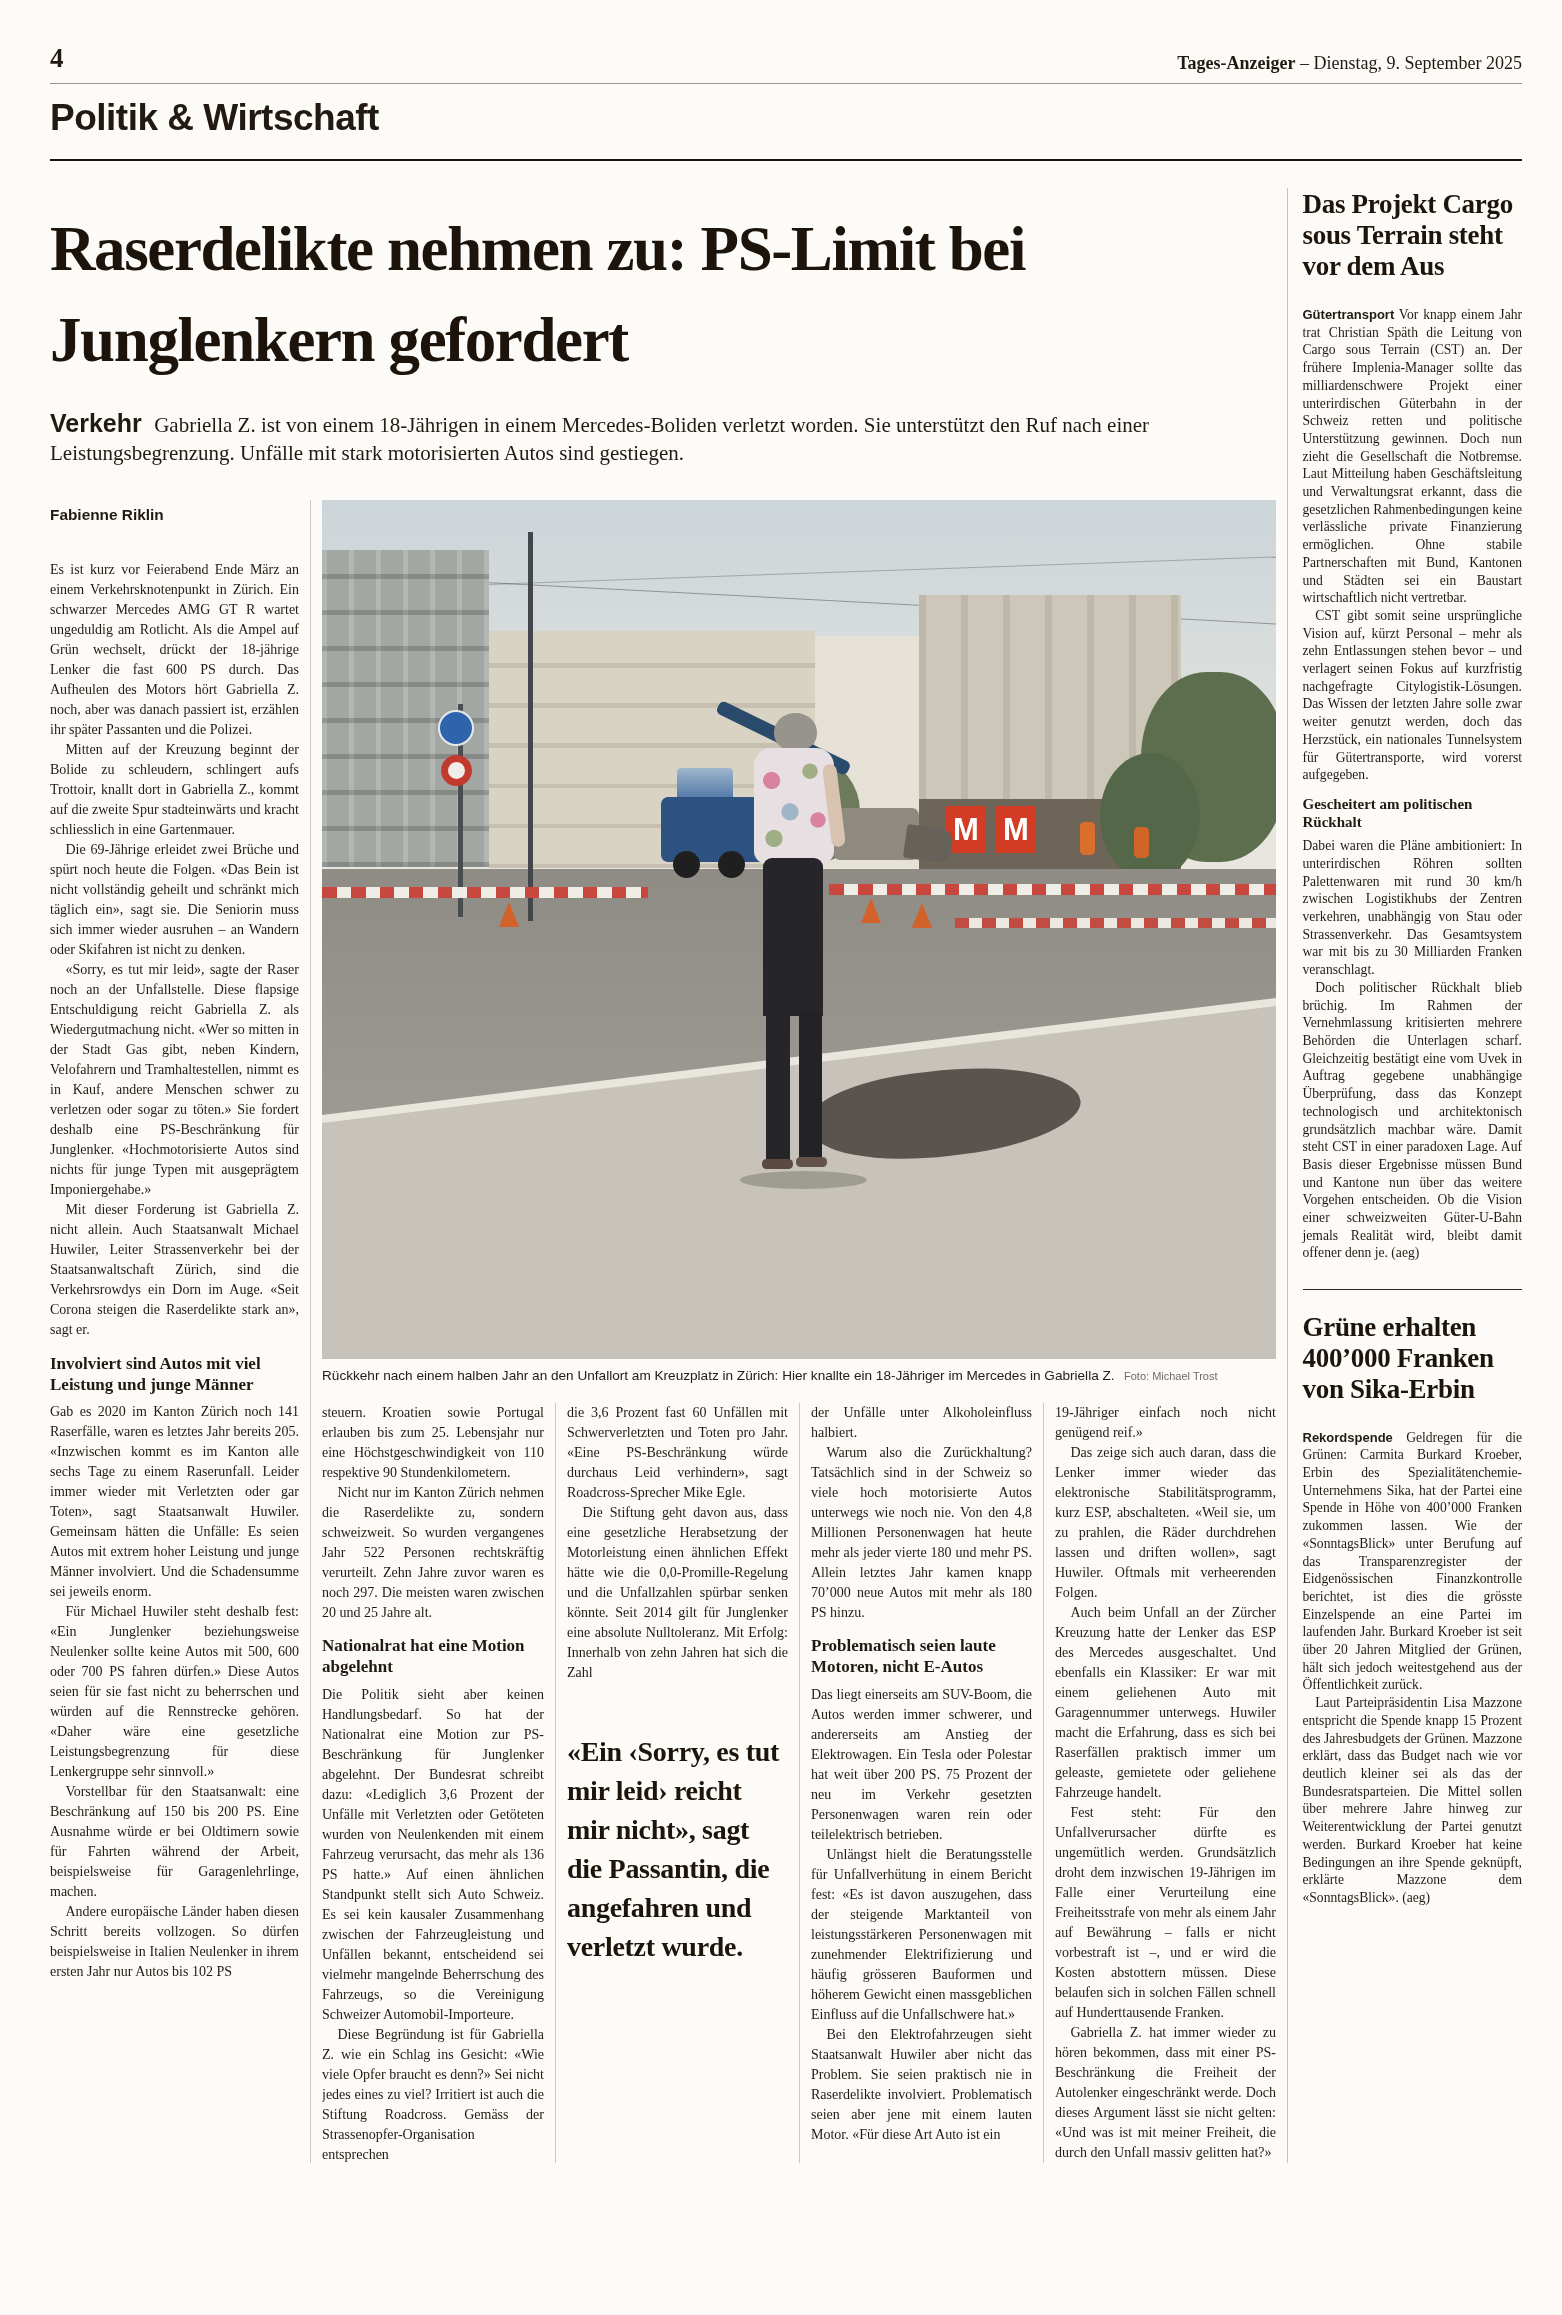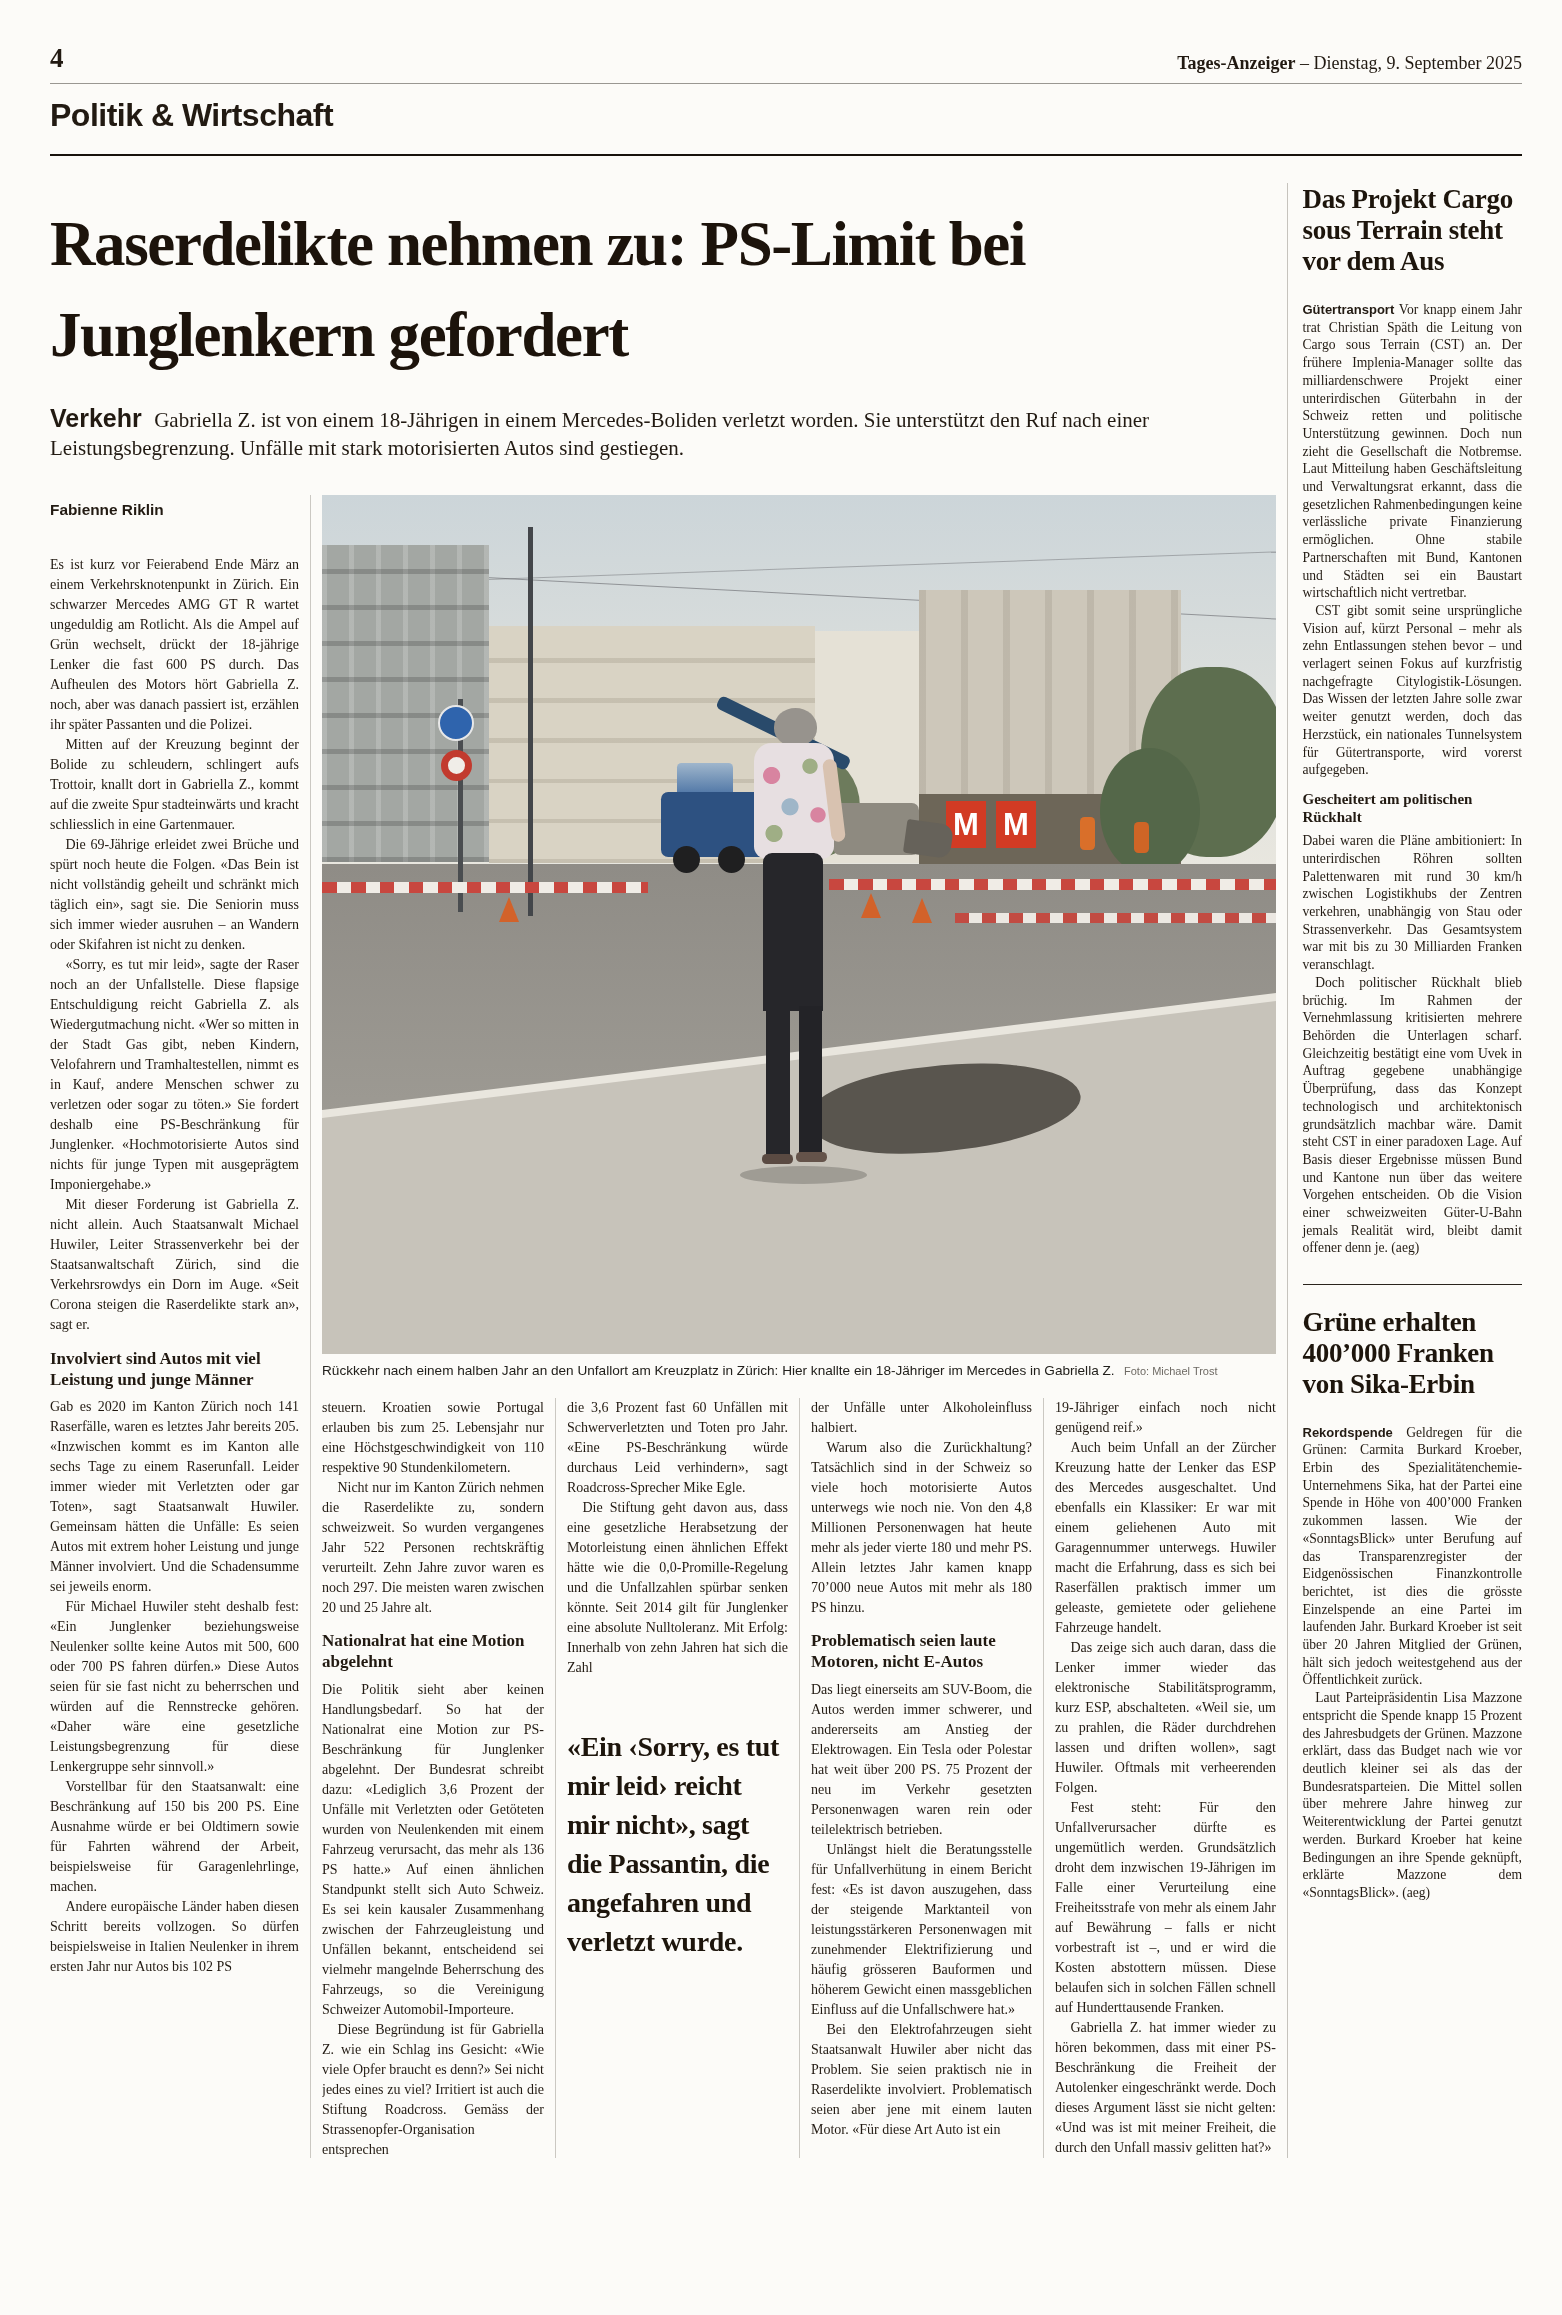--- a/index.html
+++ b/index.html
@@ -11,21 +11,21 @@
     font-family:"Liberation Serif", serif;
   }
   
   .pghead { display:flex; justify-content:space-between; align-items:flex-end; padding-bottom:9px; }
   .pgnum { font-size:27px; font-weight:bold; }
   .masthead-line { font-size:18px; }
   .masthead-line .mh { font-weight:bold; }
   .rule-grey { border-top:1.8px solid #9a9792; }
   .section-title {
     font-family:"Liberation Sans", sans-serif; font-weight:bold;
-    font-size:32px; letter-spacing:-0.5px; padding:12.7px 0 20px 0;
+    font-size:37px; letter-spacing:-0.5px; padding:12.7px 0 20px 0;
   }
   .rule-black { border-top:2.7px solid #17120c; }
 
   
   .content { display:flex; margin-top:27px; }
   .main { width:1226px; }
   .sidebar {
     width:247px; margin-left:11px; border-left:0.9px solid #c6c3bd;
     padding-left:14.5px; padding-top:1.8px;
   }
@@ -258,22 +258,22 @@
             <div class="col">
                 <p class="para">der Unfälle unter Alkoholeinfluss halbiert.</p>
                 <p class="para indent">Warum also die Zurückhaltung? Tatsächlich sind in der Schweiz so viele hoch motorisierte Autos unterwegs wie noch nie. Von den 4,8 Millionen Personenwagen hat heute mehr als jeder vierte 180 und mehr PS. Allein letztes Jahr kamen knapp 70’000 neue Autos mit mehr als 180 PS hinzu.</p>
                 <h3 class="subhead">Problematisch seien laute Motoren, nicht E-Autos</h3>
                 <p class="para">Das liegt einerseits am SUV-Boom, die Autos werden immer schwerer, und andererseits am Anstieg der Elektrowagen. Ein Tesla oder Polestar hat weit über 200 PS. 75 Prozent der neu im Verkehr gesetzten Personenwagen waren rein oder teilelektrisch betrieben.</p>
                 <p class="para indent">Unlängst hielt die Beratungsstelle für Unfallverhütung in einem Bericht fest: «Es ist davon auszugehen, dass der steigende Marktanteil von leistungsstärkeren Personenwagen mit zunehmender Elektrifizierung und häufig grösseren Bauformen und höherem Gewicht einen massgeblichen Einfluss auf die Unfallschwere hat.»</p>
                 <p class="para indent">Bei den Elektrofahrzeugen sieht Staatsanwalt Huwiler aber nicht das Problem. Sie seien praktisch nie in Raserdelikte involviert. Problematisch seien aber jene mit einem lauten Motor. «Für diese Art Auto ist ein</p>
               </div>
             <div class="col">
                 <p class="para">19-Jähriger einfach noch nicht genügend reif.»</p>
+                <p class="para indent">Das zeige sich auch daran, dass die Lenker immer wieder das elektronische Stabilitätsprogramm, kurz ESP, abschalteten. «Weil sie, um zu prahlen, die Räder durchdrehen lassen und driften wollen», sagt Huwiler. Oftmals mit verheerenden Folgen.</p>
                 <p class="para indent">Auch beim Unfall an der Zürcher Kreuzung hatte der Lenker das ESP des Mercedes ausgeschaltet. Und ebenfalls ein Klassiker: Er war mit einem geliehenen Auto mit Garagennummer unterwegs. Huwiler macht die Erfahrung, dass es sich bei Raserfällen praktisch immer um geleaste, gemietete oder geliehene Fahrzeuge handelt.</p>
-                <p class="para indent">Das zeige sich auch daran, dass die Lenker immer wieder das elektronische Stabilitätsprogramm, kurz ESP, abschalteten. «Weil sie, um zu prahlen, die Räder durchdrehen lassen und driften wollen», sagt Huwiler. Oftmals mit verheerenden Folgen.</p>
                 <p class="para indent">Fest steht: Für den Unfallverursacher dürfte es ungemütlich werden. Grundsätzlich droht dem inzwischen 19-Jährigen im Falle einer Verurteilung eine Freiheitsstrafe von mehr als einem Jahr auf Bewährung – falls er nicht vorbestraft ist –, und er wird die Kosten abstottern müssen. Diese belaufen sich in solchen Fällen schnell auf Hunderttausende Franken.</p>
                 <p class="para indent">Gabriella Z. hat immer wieder zu hören bekommen, dass mit einer PS-Beschränkung die Freiheit der Autolenker eingeschränkt werde. Doch dieses Argument lässt sie nicht gelten: «Und was ist mit meiner Freiheit, die durch den Unfall massiv gelitten hat?»</p>
               </div>
           </div>
         </div>
       </div>
     </div>
 
     <div class="sidebar">
       <div class="sb-article">

